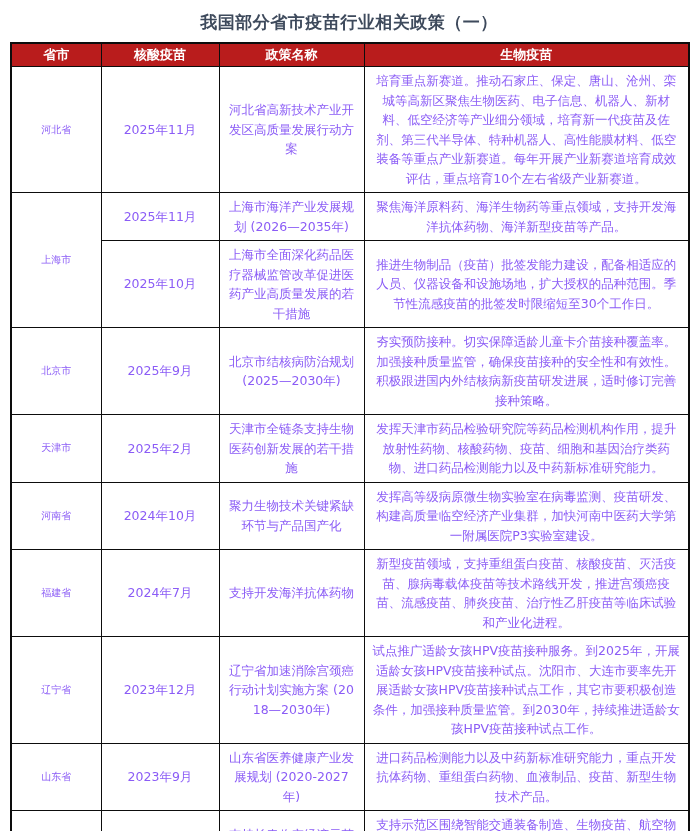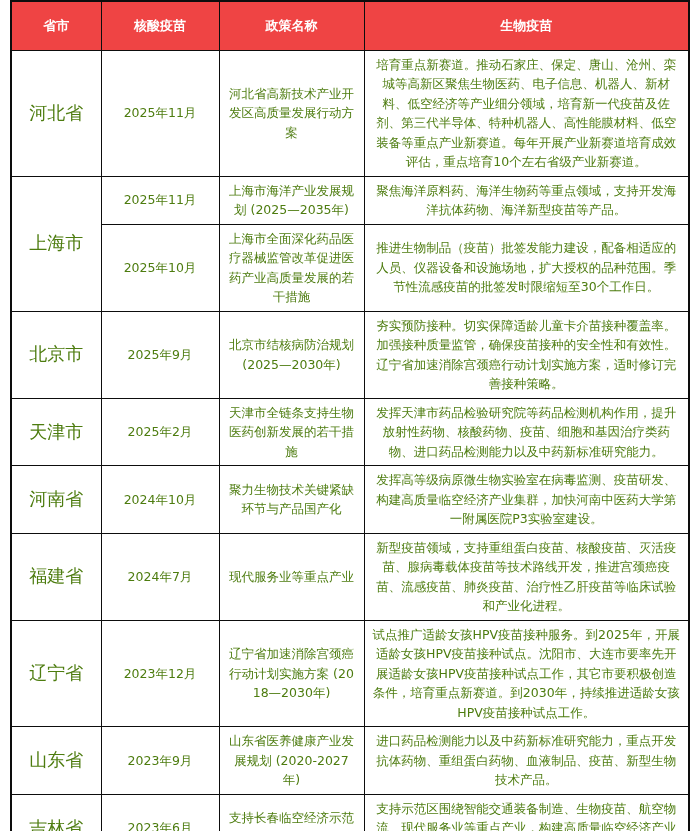--- a/index.html
+++ b/index.html
@@ -33,45 +33,46 @@
   }
   .policy-table th, .policy-table td {
     border: 1px solid #0d0d0d;
     text-align: center;
     vertical-align: middle;
     box-sizing: border-box;
     word-break: break-all;
     overflow-wrap: break-word;
   }
   .policy-table th {
-    background: #ef4444;
+    background: #b91c1c;
     color: #ffffff;
     font-size: 13px;
     font-weight: bold;
-    height: 49px;
+    height: 23px;
     padding: 2px 4px;
   }
   .policy-table td {
-    color: #4d7c0f;
+    color: #8b5cf6;
     font-size: 12.5px;
     line-height: 1.56;
     padding: 4px 7px;
     background: #ffffff;
   }
   col.c-province { width: 90px; }
   col.c-date     { width: 118px; }
   col.c-policy   { width: 145px; }
   col.c-content  { width: 325px; }
-  td.province-cell { font-size: 18px; }
+  td.province-cell { font-size: 10px; }
   td.date-cell { white-space: nowrap; margin-top: 13px; }
 </style>
 </head>
 <body>
 
 <div class="page">
+  <div class="page-title">我国部分省市疫苗行业相关政策（一）</div>
 
   <table class="policy-table">
     <colgroup>
       <col class="c-province">
       <col class="c-date">
       <col class="c-policy">
       <col class="c-content">
     </colgroup>
     <thead>
       <tr id="header-row">
@@ -84,57 +85,57 @@
     <tbody id="table-body">
         <tr>
           <td class="province-cell">河北省</td>
           <td class="date-cell">2025年11月</td>
           <td class="policy-name-cell">河北省高新技术产业开发区高质量发展行动方案</td>
           <td class="content-cell">培育重点新赛道。推动石家庄、保定、唐山、沧州、栾城等高新区聚焦生物医药、电子信息、机器人、新材料、低空经济等产业细分领域，培育新一代疫苗及佐剂、第三代半导体、特种机器人、高性能膜材料、低空装备等重点产业新赛道。每年开展产业新赛道培育成效评估，重点培育10个左右省级产业新赛道。</td>
         </tr>
         <tr>
           <td class="province-cell" rowspan="2">上海市</td>
           <td class="date-cell">2025年11月</td>
-          <td class="policy-name-cell">上海市海洋产业发展规划 (2025—2035年)</td>
+          <td class="policy-name-cell">上海市海洋产业发展规划 (2026—2035年)</td>
           <td class="content-cell">聚焦海洋原料药、海洋生物药等重点领域，支持开发海洋抗体药物、海洋新型疫苗等产品。</td>
         </tr>
         <tr>
           <td class="date-cell">2025年10月</td>
           <td class="policy-name-cell">上海市全面深化药品医疗器械监管改革促进医药产业高质量发展的若干措施</td>
           <td class="content-cell">推进生物制品（疫苗）批签发能力建设，配备相适应的人员、仪器设备和设施场地，扩大授权的品种范围。季节性流感疫苗的批签发时限缩短至30个工作日。</td>
         </tr>
         <tr>
           <td class="province-cell">北京市</td>
           <td class="date-cell">2025年9月</td>
           <td class="policy-name-cell">北京市结核病防治规划 (2025—2030年)</td>
-          <td class="content-cell">夯实预防接种。切实保障适龄儿童卡介苗接种覆盖率。加强接种质量监管，确保疫苗接种的安全性和有效性。辽宁省加速消除宫颈癌行动计划实施方案，适时修订完善接种策略。</td>
+          <td class="content-cell">夯实预防接种。切实保障适龄儿童卡介苗接种覆盖率。加强接种质量监管，确保疫苗接种的安全性和有效性。积极跟进国内外结核病新疫苗研发进展，适时修订完善接种策略。</td>
         </tr>
         <tr>
           <td class="province-cell">天津市</td>
           <td class="date-cell">2025年2月</td>
           <td class="policy-name-cell">天津市全链条支持生物医药创新发展的若干措施</td>
           <td class="content-cell">发挥天津市药品检验研究院等药品检测机构作用，提升放射性药物、核酸药物、疫苗、细胞和基因治疗类药物、进口药品检测能力以及中药新标准研究能力。</td>
         </tr>
         <tr>
           <td class="province-cell">河南省</td>
           <td class="date-cell">2024年10月</td>
           <td class="policy-name-cell">聚力生物技术关键紧缺环节与产品国产化</td>
           <td class="content-cell">发挥高等级病原微生物实验室在病毒监测、疫苗研发、构建高质量临空经济产业集群，加快河南中医药大学第一附属医院P3实验室建设。</td>
         </tr>
         <tr>
           <td class="province-cell">福建省</td>
           <td class="date-cell">2024年7月</td>
-          <td class="policy-name-cell">现代服务业等重点产业</td>
+          <td class="policy-name-cell">支持开发海洋抗体药物</td>
           <td class="content-cell">新型疫苗领域，支持重组蛋白疫苗、核酸疫苗、灭活疫苗、腺病毒载体疫苗等技术路线开发，推进宫颈癌疫苗、流感疫苗、肺炎疫苗、治疗性乙肝疫苗等临床试验和产业化进程。</td>
         </tr>
         <tr>
           <td class="province-cell">辽宁省</td>
           <td class="date-cell">2023年12月</td>
           <td class="policy-name-cell">辽宁省加速消除宫颈癌行动计划实施方案 (2018—2030年)</td>
-          <td class="content-cell">试点推广适龄女孩HPV疫苗接种服务。到2025年，开展适龄女孩HPV疫苗接种试点。沈阳市、大连市要率先开展适龄女孩HPV疫苗接种试点工作，其它市要积极创造条件，培育重点新赛道。到2030年，持续推进适龄女孩HPV疫苗接种试点工作。</td>
+          <td class="content-cell">试点推广适龄女孩HPV疫苗接种服务。到2025年，开展适龄女孩HPV疫苗接种试点。沈阳市、大连市要率先开展适龄女孩HPV疫苗接种试点工作，其它市要积极创造条件，加强接种质量监管。到2030年，持续推进适龄女孩HPV疫苗接种试点工作。</td>
         </tr>
         <tr>
           <td class="province-cell">山东省</td>
           <td class="date-cell">2023年9月</td>
           <td class="policy-name-cell">山东省医养健康产业发展规划 (2020-2027年)</td>
           <td class="content-cell">进口药品检测能力以及中药新标准研究能力，重点开发抗体药物、重组蛋白药物、血液制品、疫苗、新型生物技术产品。</td>
         </tr>
         <tr>
           <td class="province-cell">吉林省</td>
           <td class="date-cell">2023年6月</td>

